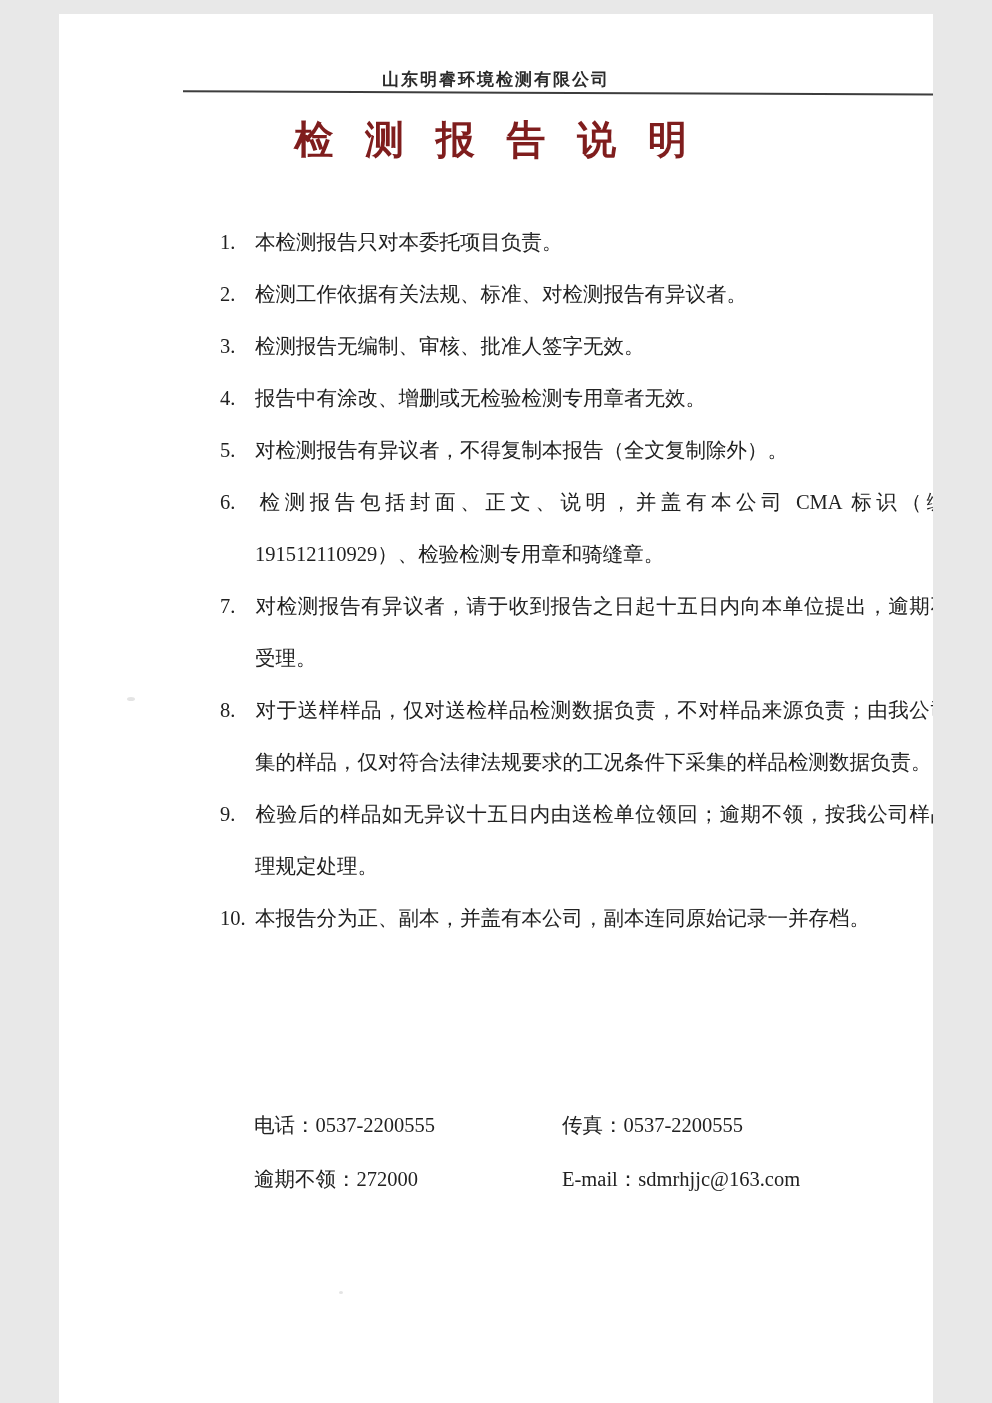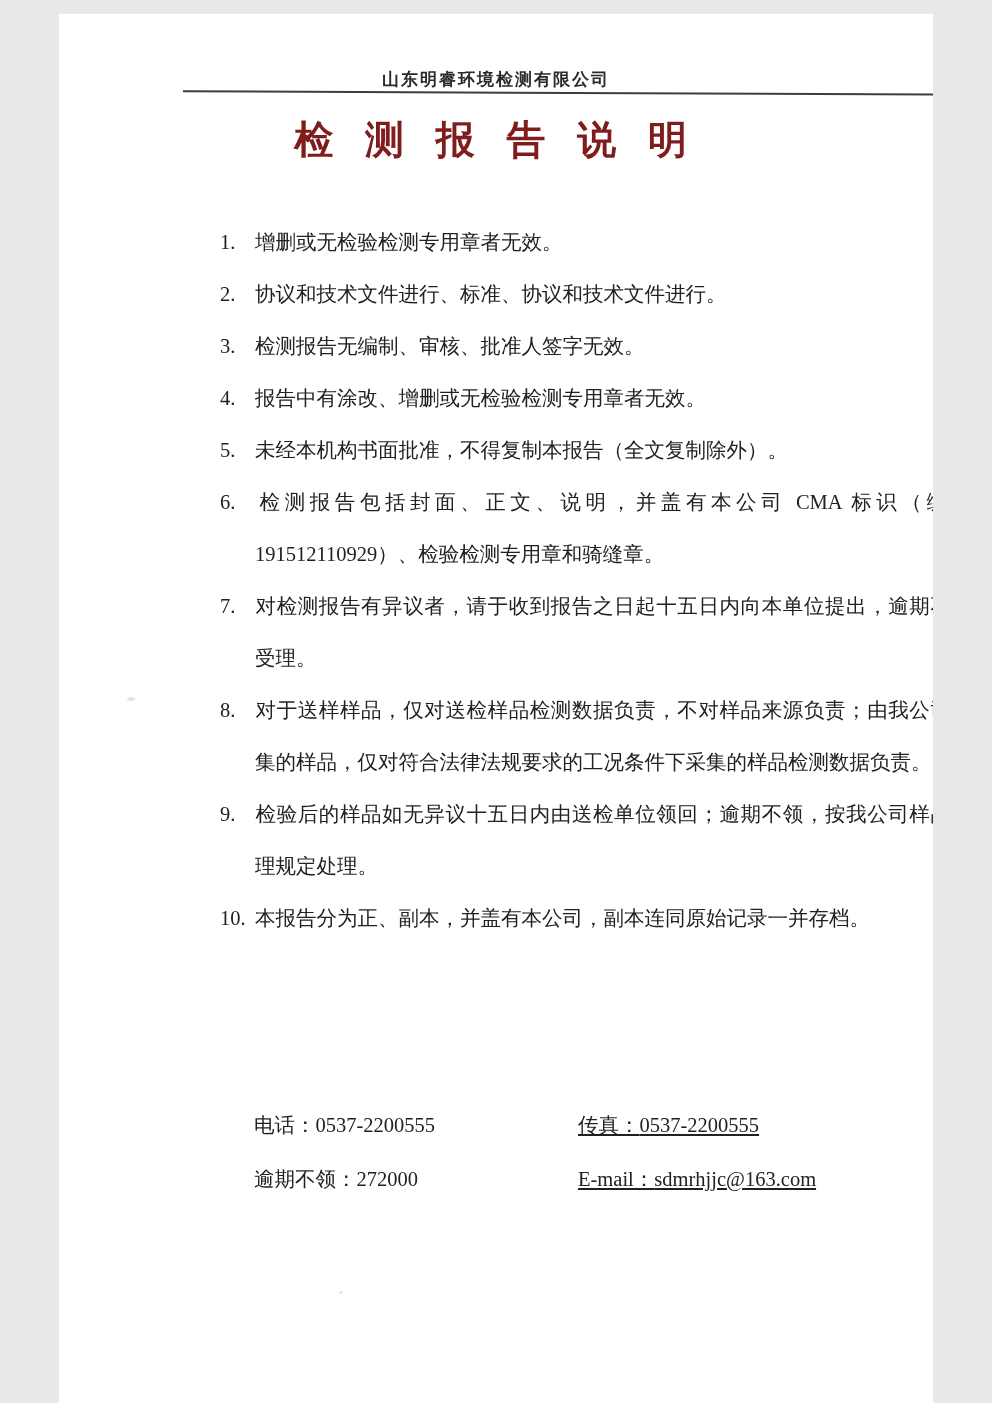--- a/index.html
+++ b/index.html
@@ -43,21 +43,21 @@
     color:#212121;
   }
   .note-item{padding-left:35px;text-indent:-35px;}
   .note-num{display:inline-block;width:35px;text-indent:0;}
   
   .footer{
     position:absolute;left:195px;top:1085px;width:720px;
     font-size:20.5px;color:#212121;
   }
   .footer-row{position:relative;height:53.5px;line-height:53.5px;}
-  .footer-col2{position:absolute;left:324px;top:0;text-decoration:underline;}
+  .footer-col2{position:absolute;left:308px;top:0;}
   
   .stamp{
     position:absolute;left:930px;top:490px;width:62px;height:200px;
     filter:blur(0.5px);
     pointer-events:none;
   }
   .speck{position:absolute;background:#c9c9c9;border-radius:50%;}
   .speck-1{left:68px;top:683px;width:8px;height:4px;opacity:.5;}
   .speck-2{left:280px;top:1277px;width:4px;height:3px;opacity:.5;}
 </style>
@@ -67,33 +67,33 @@
 <div class="page">
 
   <div class="header-company">山东明睿环境检测有限公司</div>
   <div class="header-rule"></div>
   <div class="header-dot"></div>
 
   <div class="doc-title">检 测 报 告 说 明</div>
 
   <div class="notes">
     <div class="note-item">
-      <span class="note-num">1.</span><span>增删或无检验检测专用章者无效。</span>
+      <span class="note-num">1.</span><span>本检测报告只对本委托项目负责。</span>
     </div>
     <div class="note-item">
-      <span class="note-num">2.</span><span>协议和技术文件进行、标准、协议和技术文件进行。</span>
+      <span class="note-num">2.</span><span>检测工作依据有关法规、标准、对检测报告有异议者。</span>
     </div>
     <div class="note-item">
       <span class="note-num">3.</span><span>检测报告无编制、审核、批准人签字无效。</span>
     </div>
     <div class="note-item">
       <span class="note-num">4.</span><span>报告中有涂改、增删或无检验检测专用章者无效。</span>
     </div>
     <div class="note-item">
-      <span class="note-num">5.</span><span>未经本机构书面批准，不得复制本报告（全文复制除外）。</span>
+      <span class="note-num">5.</span><span>对检测报告有异议者，不得复制本报告（全文复制除外）。</span>
     </div>
     <div class="note-item">
       <span class="note-num">6.</span><span>检测报告包括封面、正文、说明，并盖有本公司 CMA 标识（编号 191512110929）、检验检测专用章和骑缝章。</span>
     </div>
     <div class="note-item">
       <span class="note-num">7.</span><span>对检测报告有异议者，请于收到报告之日起十五日内向本单位提出，逾期不予受理。</span>
     </div>
     <div class="note-item">
       <span class="note-num">8.</span><span>对于送样样品，仅对送检样品检测数据负责，不对样品来源负责；由我公司采集的样品，仅对符合法律法规要求的工况条件下采集的样品检测数据负责。</span>
     </div>

